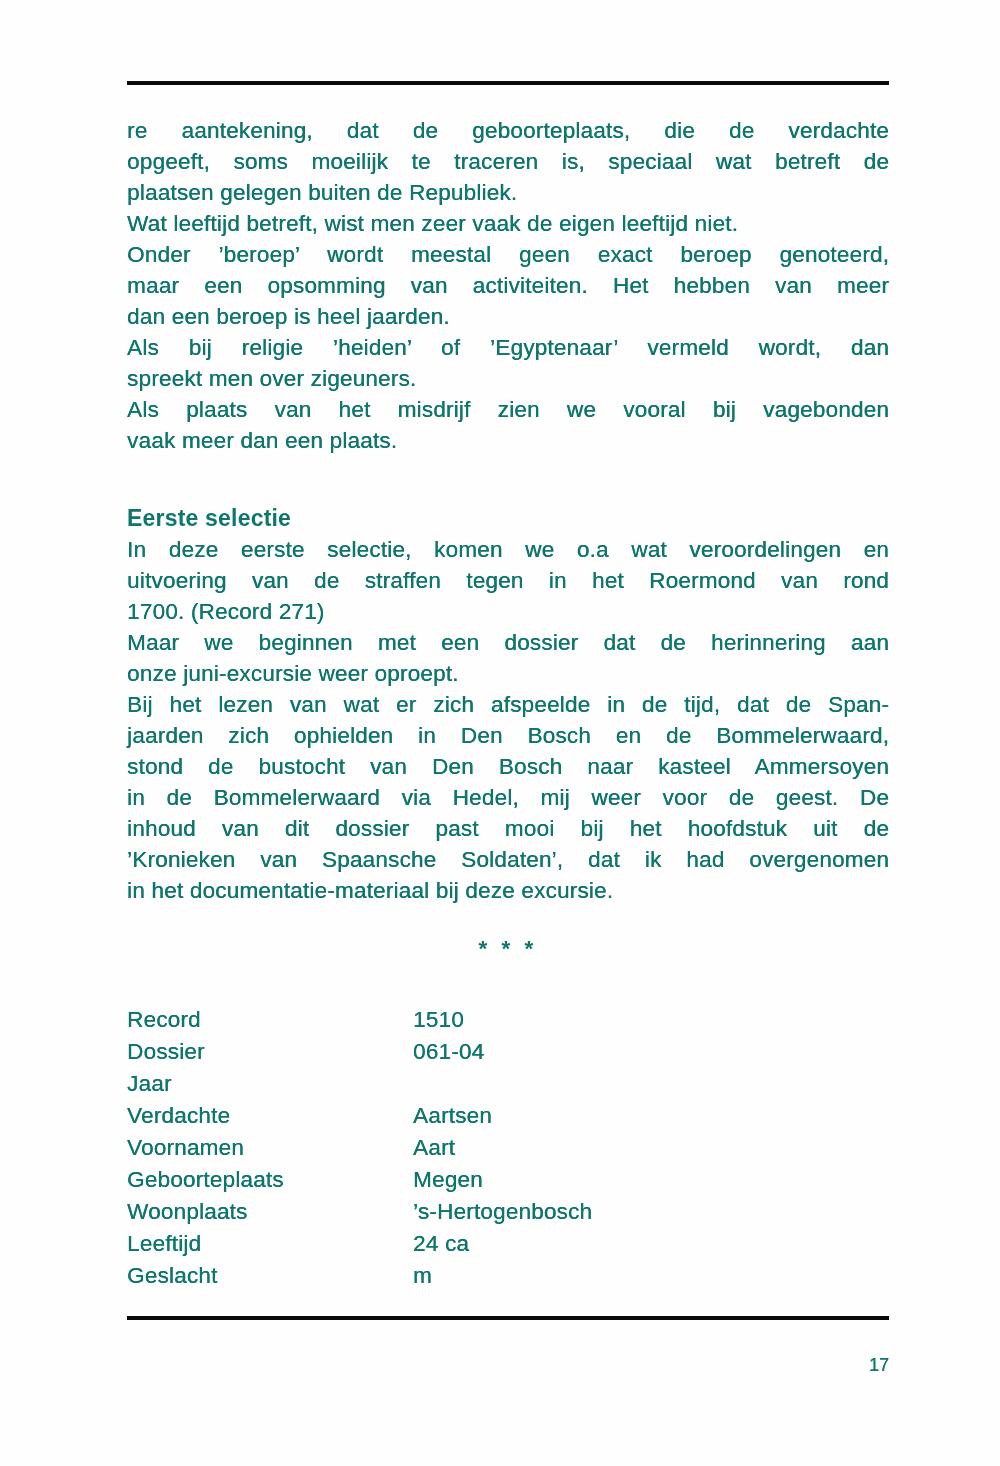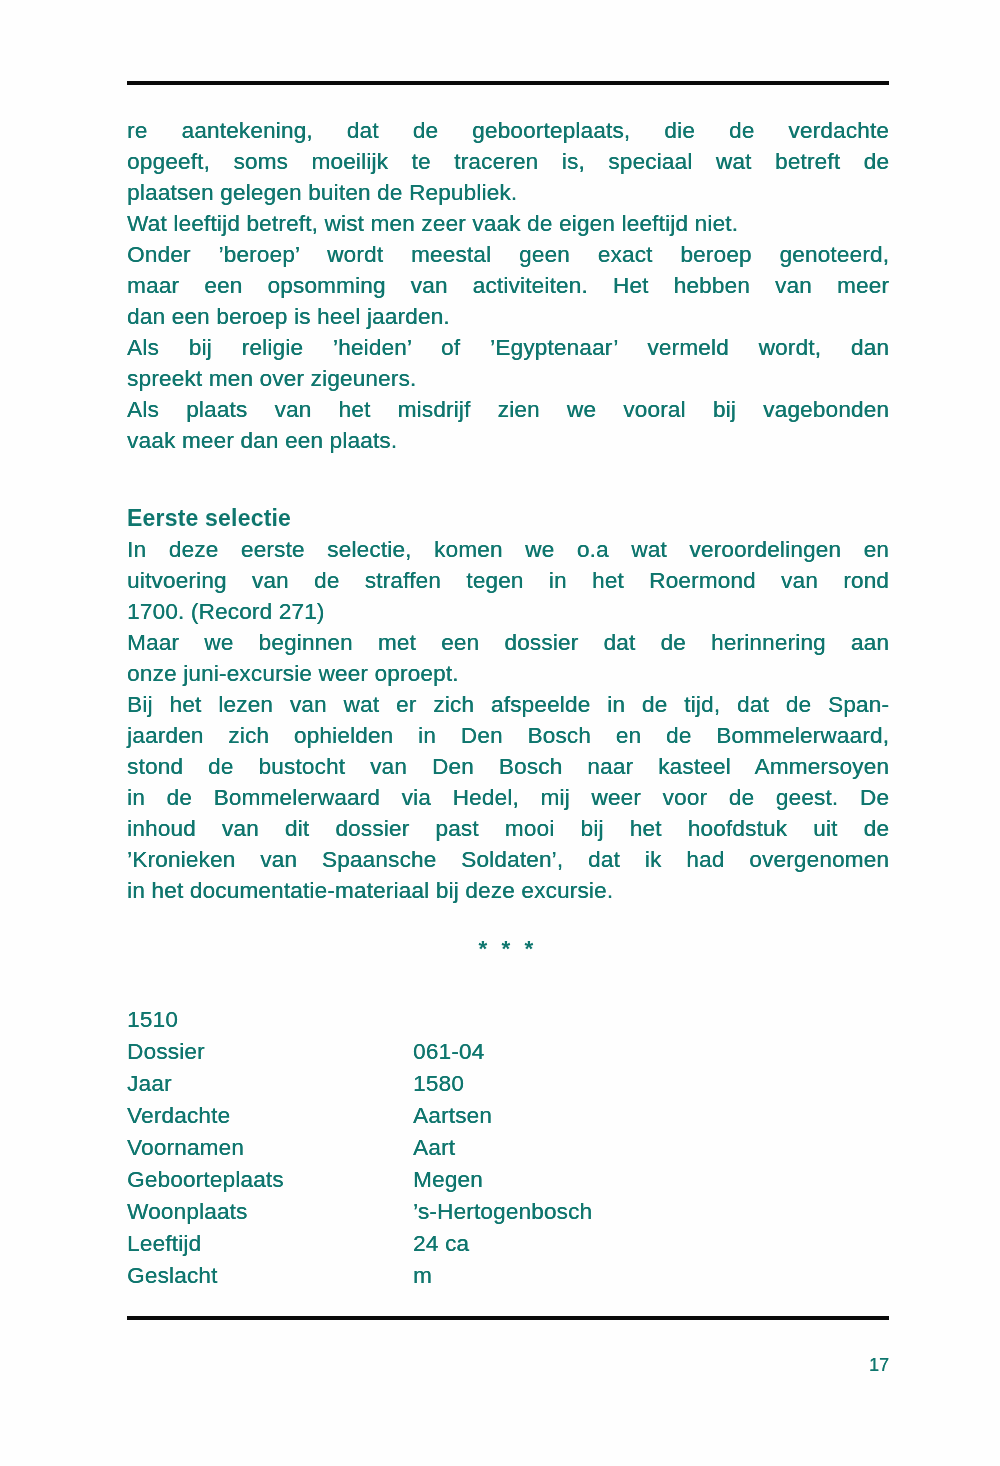--- a/index.html
+++ b/index.html
@@ -123,29 +123,29 @@
         <div class="ln j">inhoud van dit dossier past mooi bij het hoofdstuk uit de</div>
         <div class="ln j">’Kronieken van Spaansche Soldaten’, dat ik had overgenomen</div>
         <div class="ln">in het documentatie-materiaal bij deze excursie.</div>
       </div>
     </div>
 
     <div class="separator">* * *</div>
 
     <div class="records">
       <div class="rrow">
+        <div>Record</div>
         <div>1510</div>
       </div>
       <div class="rrow">
         <div>Dossier</div>
         <div>061-04</div>
       </div>
       <div class="rrow">
         <div>Jaar</div>
-        <div>1580</div>
       </div>
       <div class="rrow">
         <div>Verdachte</div>
         <div>Aartsen</div>
       </div>
       <div class="rrow">
         <div>Voornamen</div>
         <div>Aart</div>
       </div>
       <div class="rrow">

